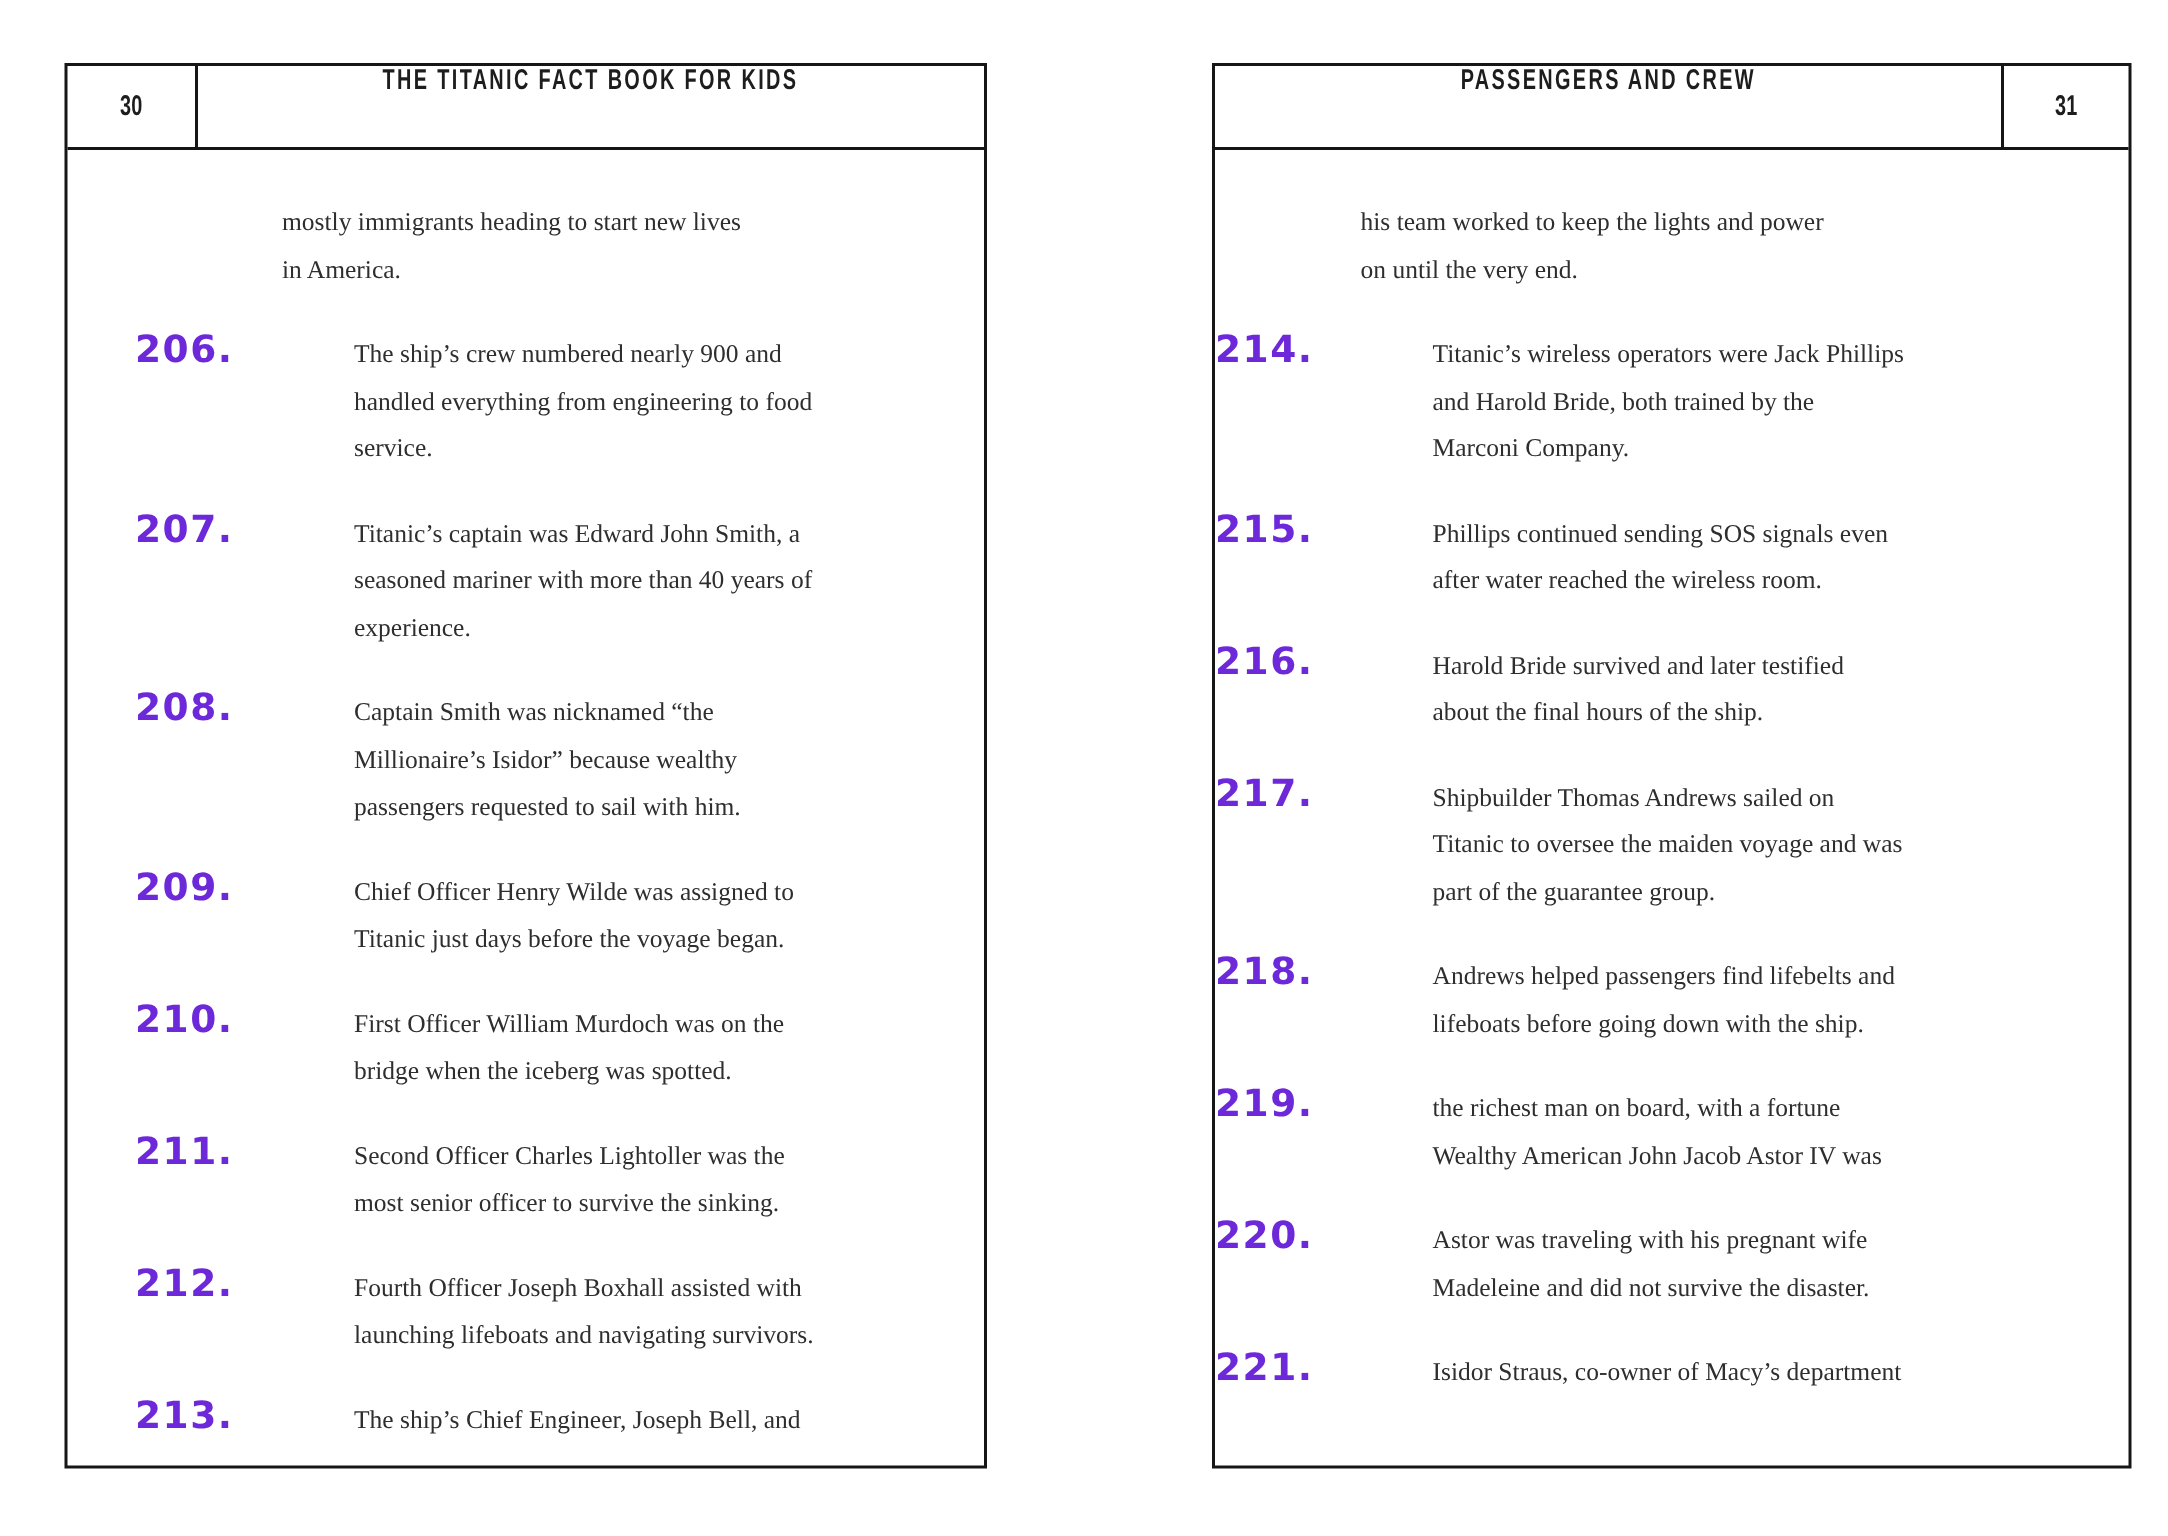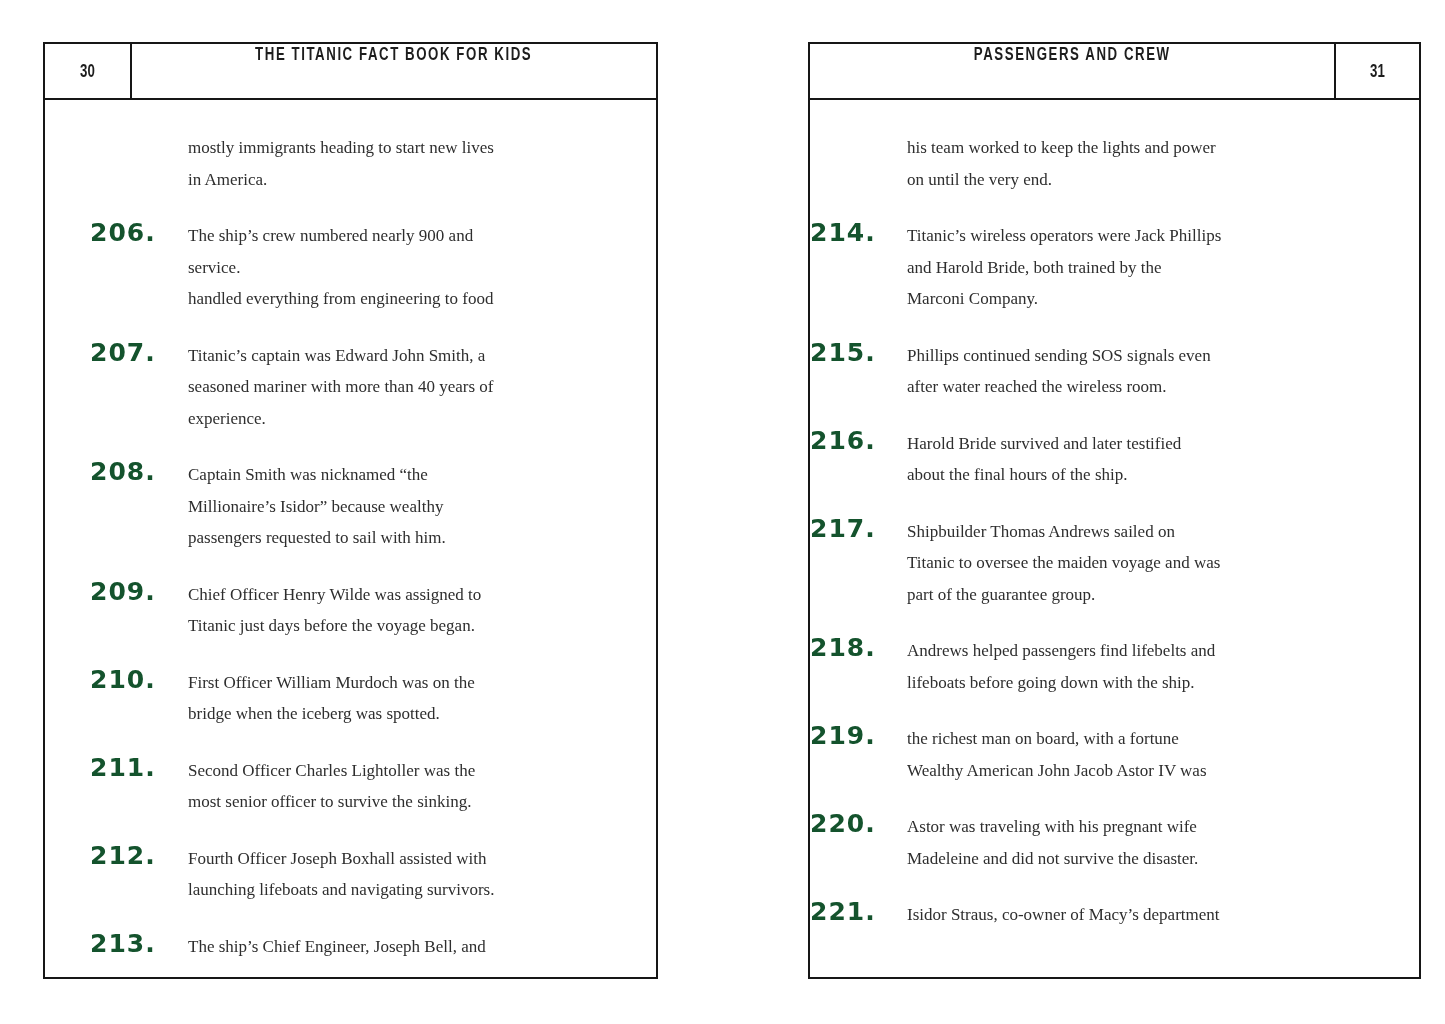--- a/index.html
+++ b/index.html
@@ -73,25 +73,25 @@
     align-items: baseline;
     margin-bottom: 22px;
   }
   .fact-number {
     flex: 0 0 auto;
     font-family: "DejaVu Sans", sans-serif;
     font-weight: 700;
     font-size: 25px;
     line-height: 31.5px;
     letter-spacing: 1px;
-    color: #14532d;
+    color: #6d28d9;
   }
   .page-left  .fact-number { width: 98px; }
   .page-right .fact-number { width: 97px; }
-  .fact-text { flex: 1 1 auto; }
+  .fact-text { flex: 1 1 auto; margin-left: 48px; }
 </style>
 </head>
 <body>
 
 <div class="page page-left">
   <div class="page-header">
     <div class="page-num-cell">
       <span class="condensed page-number">30</span>
     </div>
     <div class="title-cell">
@@ -101,22 +101,22 @@
   <div class="page-content">
     <div class="continuation">
         <div class="text-line">mostly immigrants heading to start new lives</div>
         <div class="text-line">in America.</div>
       </div>
     <div>
   <div class="fact">
     <div class="fact-number">206.</div>
     <div class="fact-text">
             <div class="text-line">The ship’s crew numbered nearly 900 and</div>
+            <div class="text-line">handled everything from engineering to food</div>
             <div class="text-line">service.</div>
-            <div class="text-line">handled everything from engineering to food</div>
           </div>
   </div>
 
   <div class="fact">
     <div class="fact-number">207.</div>
     <div class="fact-text">
             <div class="text-line">Titanic’s captain was Edward John Smith, a</div>
             <div class="text-line">seasoned mariner with more than 40 years of</div>
             <div class="text-line">experience.</div>
           </div>

